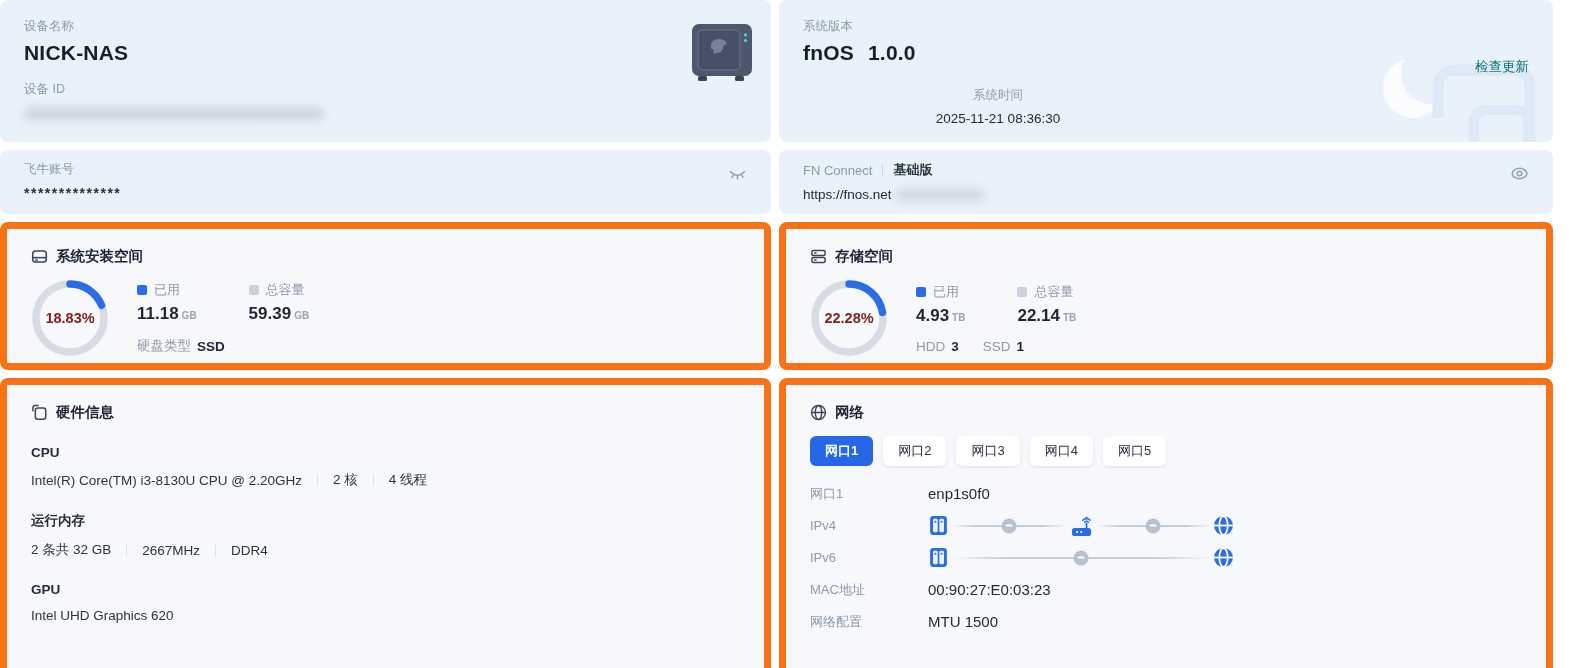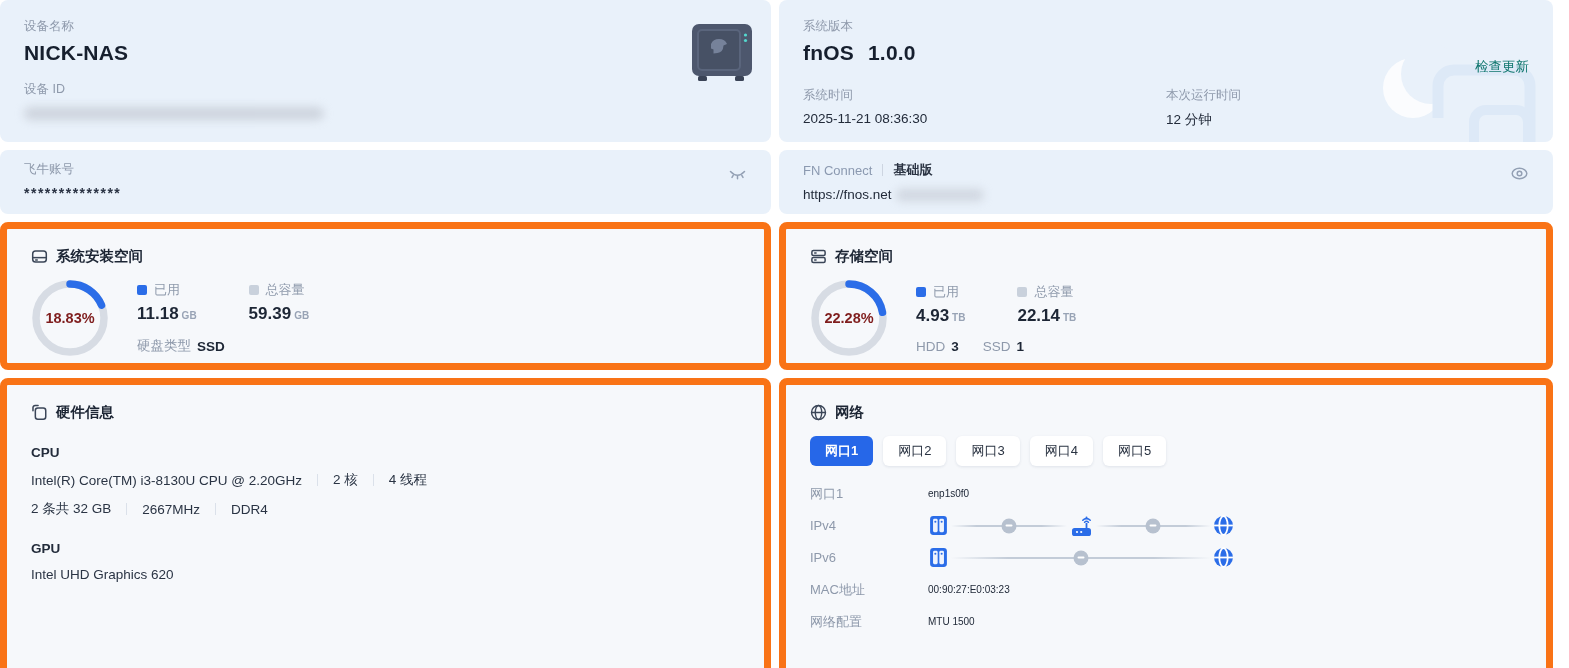--- a/index.html
+++ b/index.html
@@ -22,21 +22,21 @@
   
   .device-id-label { margin-top:16px; }
   .blur-bar { margin-top:9px; width:300px; height:13px; border-radius:7px;
               background:#b7bcc6; filter:blur(5px); opacity:.55; }
   .nas-art { position:absolute; top:22px; right:16px; }
 
   
   .version-line { display:flex; align-items:baseline; gap:14px; }
   .check-update { position:absolute; top:58px; right:24px; font-size:13.5px; color:#0f766e;
                   cursor:pointer; text-decoration:none; z-index:2; }
-  .time-cols { display:flex; margin-top:22px; }
+  .time-cols { display:flex; margin-top:22px;text-align:center; }
   .time-col { width:390px; }
   .time-val { font-size:13.5px; color:#222b3a; margin-top:7px; }
   .watermark { position:absolute; right:0; top:0; height:100%; pointer-events:none; }
 
   
   .stars { font-size:14px; font-weight:bold; letter-spacing:1.5px; color:#2a3344; margin-top:7px; }
   .eye-btn { position:absolute; top:13px; right:22px; background:none; border:none; cursor:pointer;
              padding:2px; line-height:0; }
   .connect-head { display:flex; align-items:center; gap:10px; font-size:13px; }
   .connect-brand { color:#8b99b0; }
@@ -72,21 +72,21 @@
   .vdiv { width:1px; height:12px; background:#dbe1ea; margin:0 15px; flex:none; }
 
   
   .tabs { display:flex; gap:10px; margin-top:14px; }
   .tab { font-size:13px; padding:6px 15px; border-radius:6px; background:#ffffff; color:#2a3342;
          border:none; cursor:pointer; box-shadow:0 1px 3px rgba(24,39,75,.10); font-weight:500; }
   .tab.active { background:#2667e8; color:#ffffff; font-weight:bold; box-shadow:none; }
   .net-rows { margin-top:15px; display:flex; flex-direction:column; gap:7px; }
   .net-row { display:flex; align-items:center; min-height:25px; }
   .net-label { width:118px; flex:none; font-size:13px; color:#8e99ab; }
-  .net-val { font-size:10px; color:#212a39; font-weight:500;text-align:center; }
+  .net-val { font-size:15px; color:#212a39; font-weight:500;text-align:center; }
   .diagram { display:flex; align-items:center; width:306px; }
   .diagram svg { flex:none; }
   .seg { flex:1; height:2px; position:relative; margin:0 2px;
          background:linear-gradient(90deg, rgba(185,195,210,0), #c3ccd8 22%, #c3ccd8 78%, rgba(185,195,210,0)); }
   .status-dot { position:absolute; left:50%; top:50%; transform:translate(-50%,-50%);
                 width:15px; height:15px; border-radius:50%; background:#b7c1cf;
                 display:flex; align-items:center; justify-content:center; }
   .status-dot i { display:block; width:7px; height:2px; border-radius:1px; background:#ffffff; }
 </style>
 </head>
@@ -181,20 +181,21 @@
 
       <div class="hw-heading">CPU</div>
       <div class="spec-line">
         <span>Intel(R) Core(TM) i3-8130U CPU @ 2.20GHz</span>
         <span class="vdiv"></span>
         <span>2 核</span>
         <span class="vdiv"></span>
         <span>4 线程</span>
       </div>
 
+      <div class="hw-heading">运行内存</div>
       <div class="spec-line">
         <span>2 条共 32 GB</span>
         <span class="vdiv"></span>
         <span>2667MHz</span>
         <span class="vdiv"></span>
         <span>DDR4</span>
       </div>
 
       <div class="hw-heading">GPU</div>
       <div class="spec-line">
@@ -216,24 +217,20 @@
       <div class="big-title version-line">
         <span>fnOS</span>
         <span>1.0.0</span>
       </div>
       <a class="check-update" href="#">检查更新</a>
       <div class="time-cols">
         <div class="time-col">
           <div class="mini-label">系统时间</div>
           <div class="time-val">2025-11-21 08:36:30</div>
         </div>
-        <div class="time-col">
-          <div class="mini-label">本次运行时间</div>
-          <div class="time-val">12 分钟</div>
-        </div>
       </div>
     </section>
 
     <section class="card blue r2">
       <div class="connect-head">
         <span class="connect-brand">FN Connect</span>
         <span class="vbar"></span>
         <span class="connect-plan">基础版</span>
       </div>
       <div class="connect-url">

